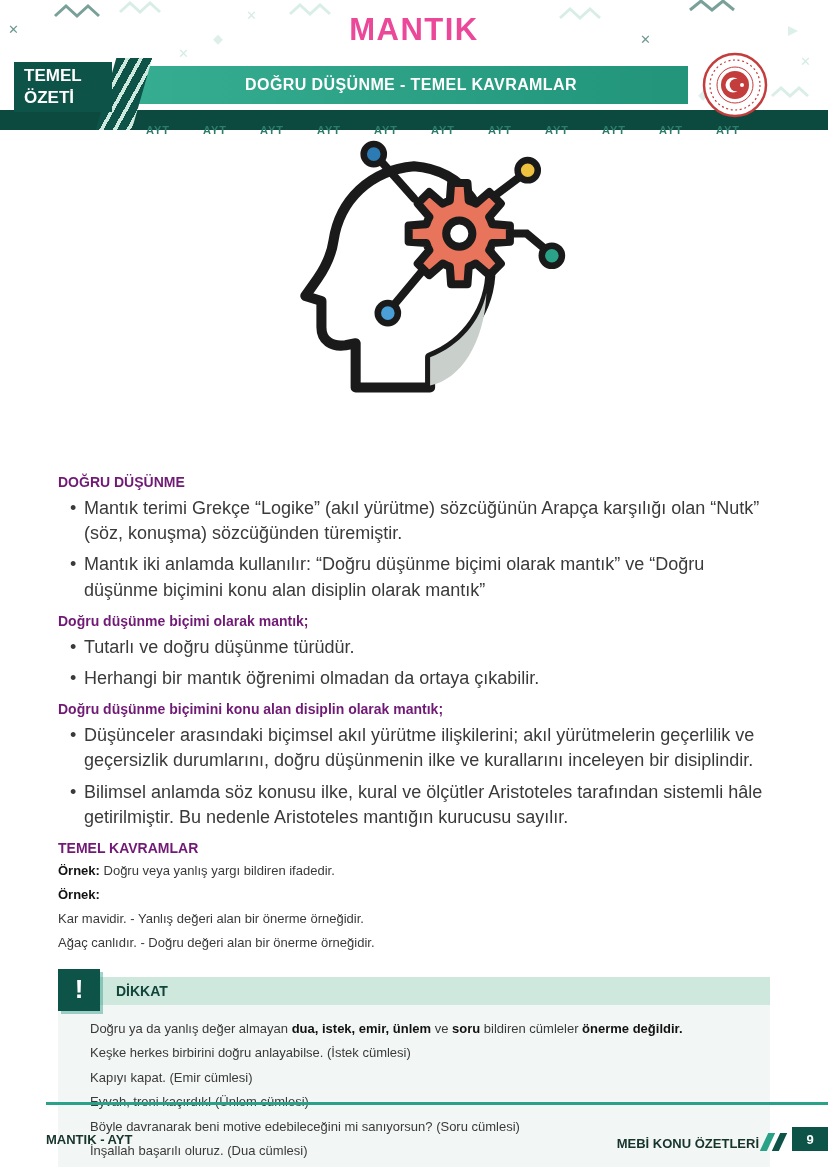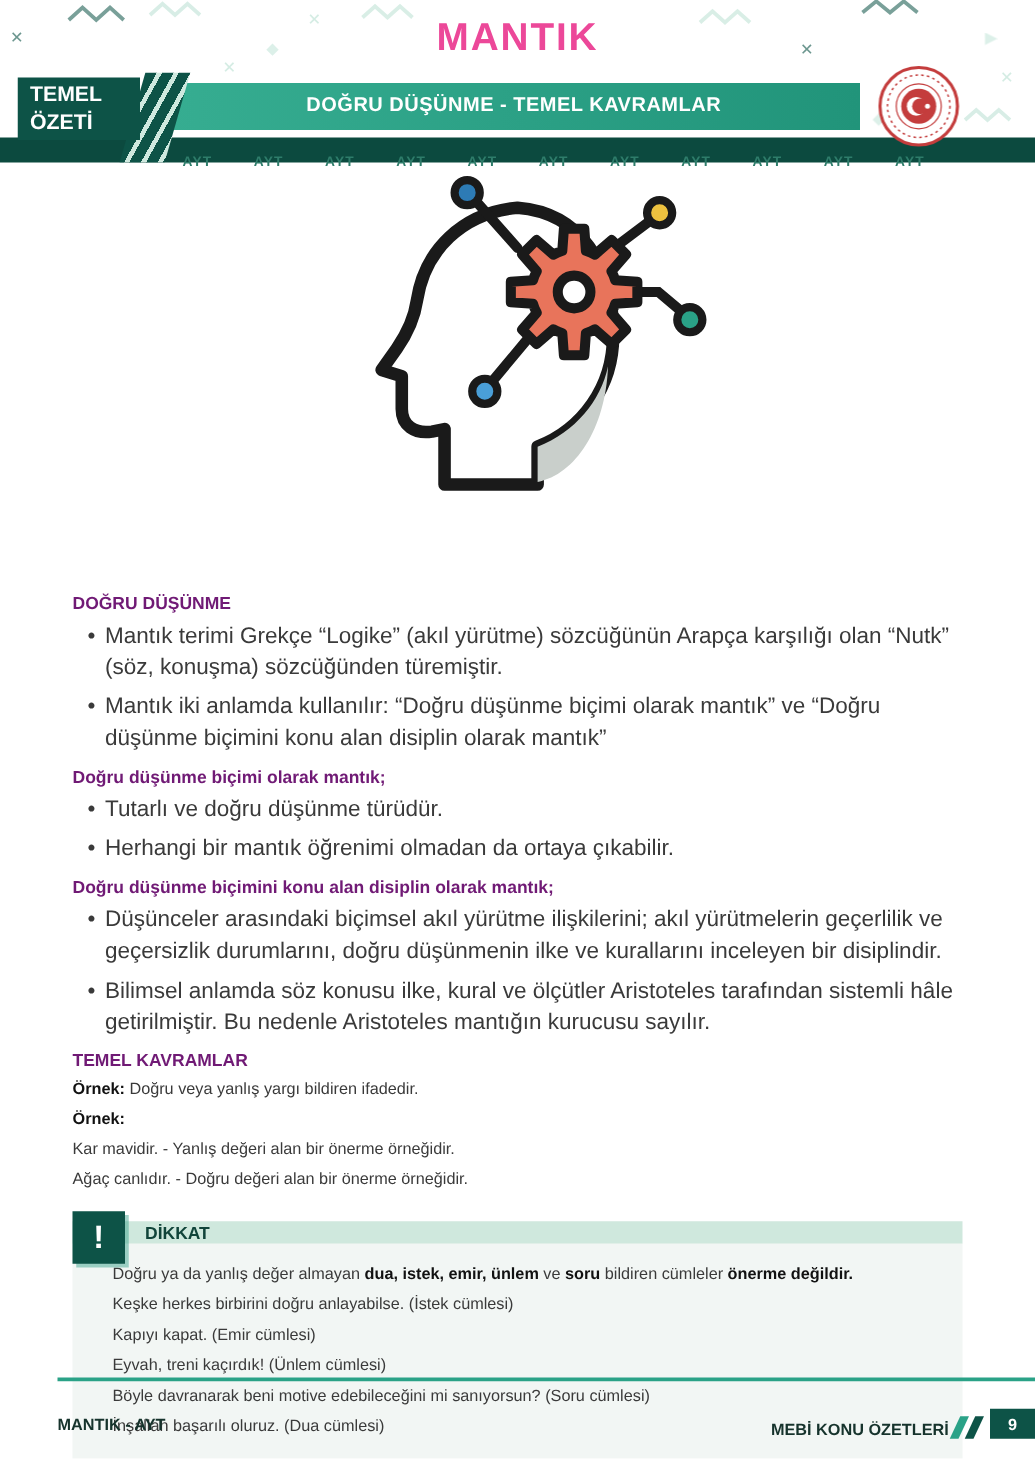--- a/index.html
+++ b/index.html
@@ -49,21 +49,21 @@
   .pline{margin:6px 0;font-size:13px;line-height:1.4;color:#3a3a3a;}
   .blbl{font-weight:700;color:#111;}
   
   .dikkat{margin:24px 58px 0;position:relative;}
   .dk-icon{
     position:absolute;left:0;top:-8px;width:42px;height:42px;background:#0d5347;
     color:#fff;display:flex;align-items:center;justify-content:center;
     font-size:26px;font-weight:800;z-index:2;box-shadow:3px 3px 0 rgba(47,158,134,.45);
   }
   .dk-head{
-    background:#cfe8dd;height:18px;display:flex;align-items:center;
+    background:#cfe8dd;height:28px;display:flex;align-items:center;
     padding-left:58px;font-weight:700;font-size:14px;color:#11443a;
   }
   .dk-body{background:#f2f6f4;padding:8px 16px 10px;}
   .dk-body .pline{margin:7px 16px;line-height:1.35;}
   
   .footer{
     position:absolute;left:46px;right:0;bottom:16px;border-top:3px solid #2aa287;
     display:flex;align-items:center;padding-top:22px;
   }
   .f-left{flex:1;font-weight:700;font-size:13px;color:#16332c;}

